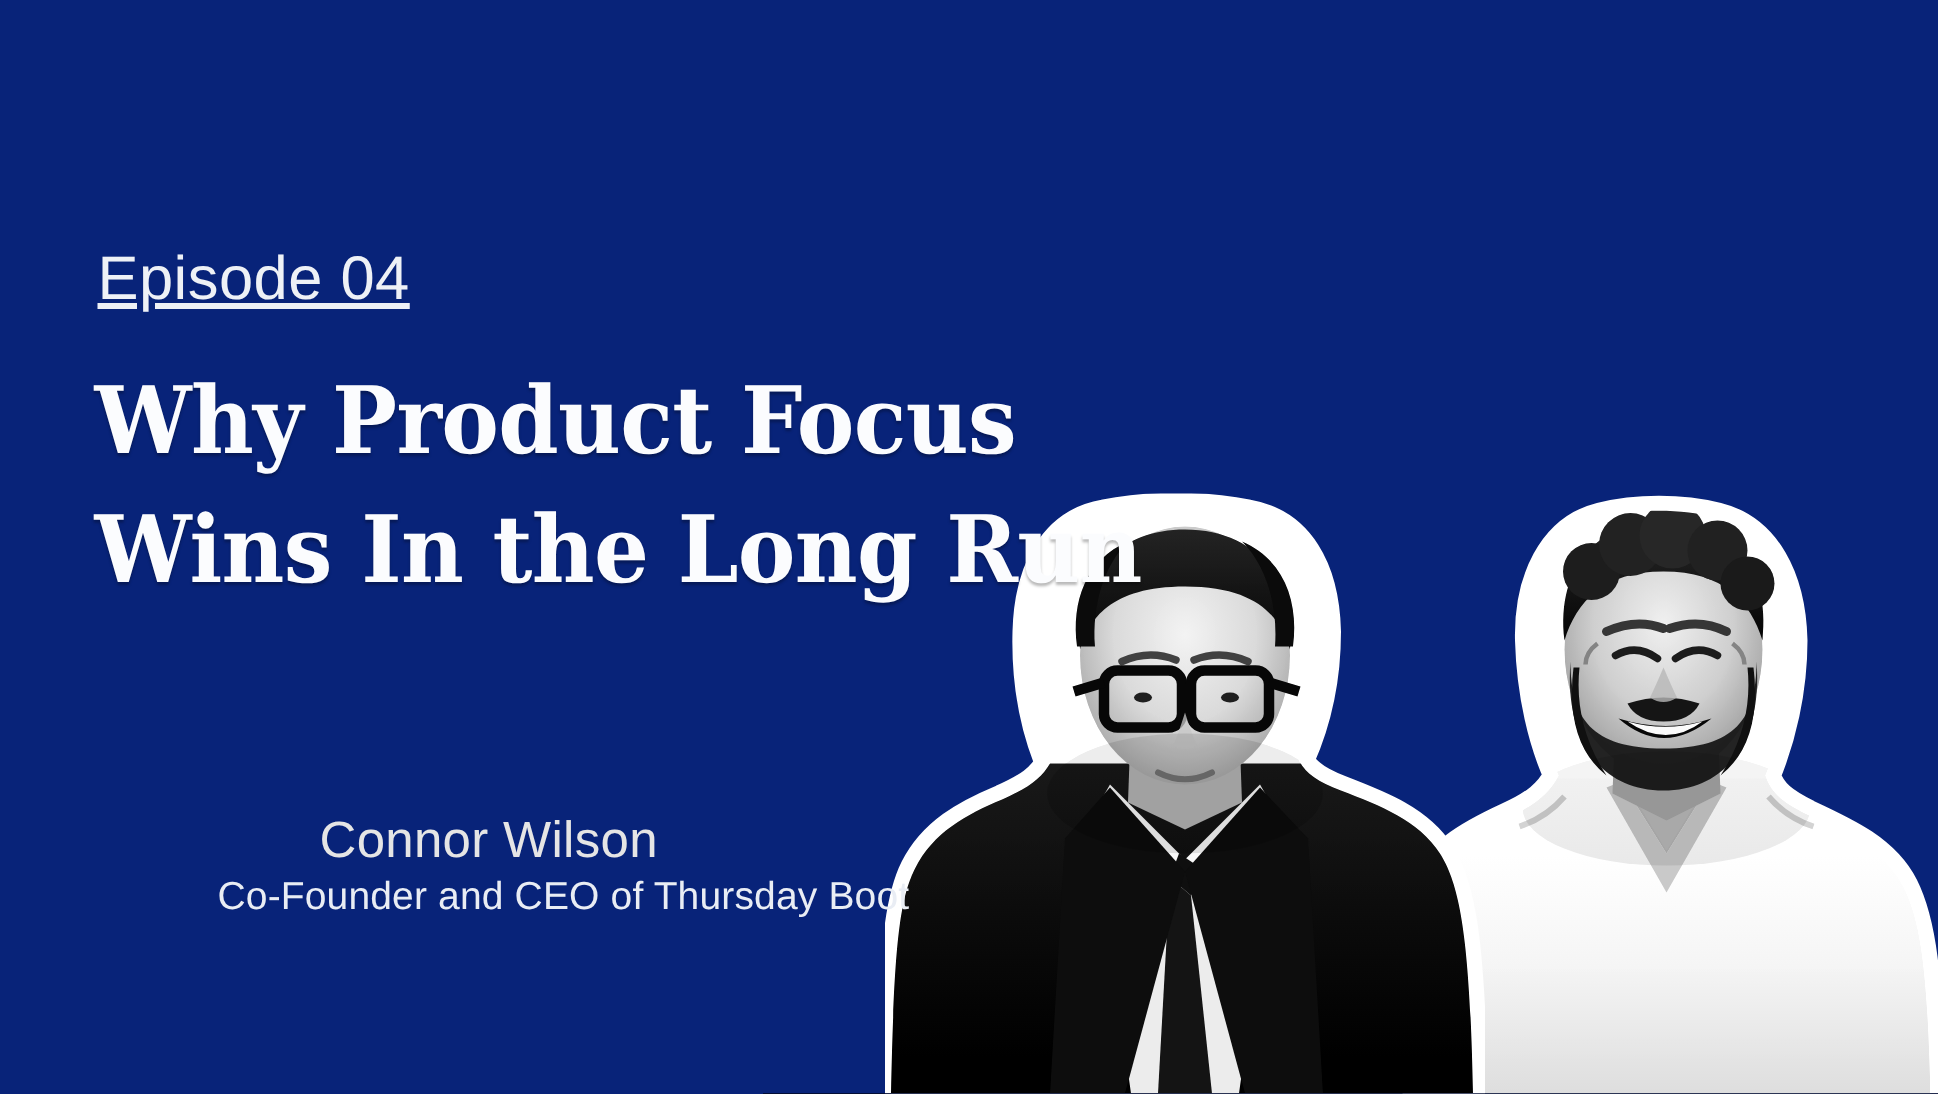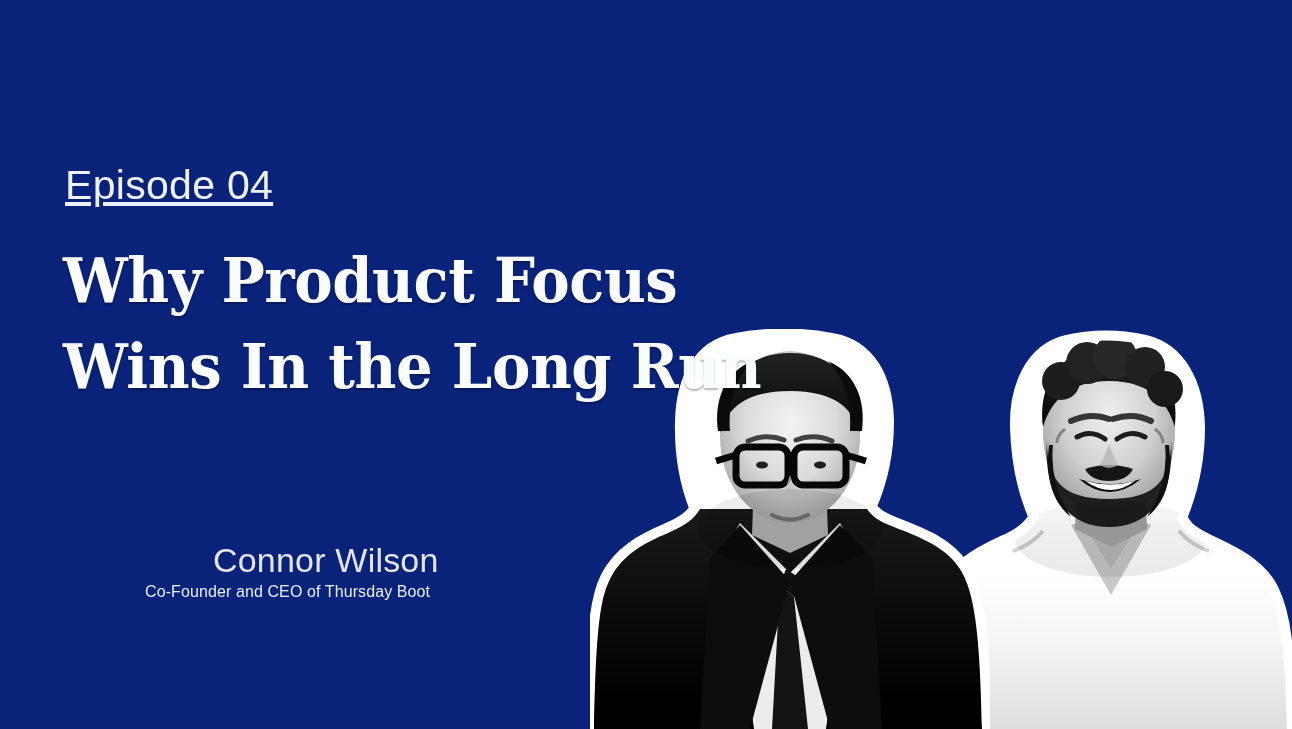--- a/index.html
+++ b/index.html
@@ -106,21 +106,21 @@
     margin-top: 6px;
     margin-left: 68px;
     font-size: 34px;
     font-weight: 300;
     color: #e5e5e5;
     line-height: 1.1;
     letter-spacing: 0.2px;
   }
   #guest-role {
     margin-top: 3px;
-    font-size: 16px;
+    font-size: 26px;
     font-weight: 400;
     color: #e9edf4;
     letter-spacing: 0.1px;
     line-height: 1.2;
   }
 
   
   .cutout {
     position: absolute;
     bottom: 0;

